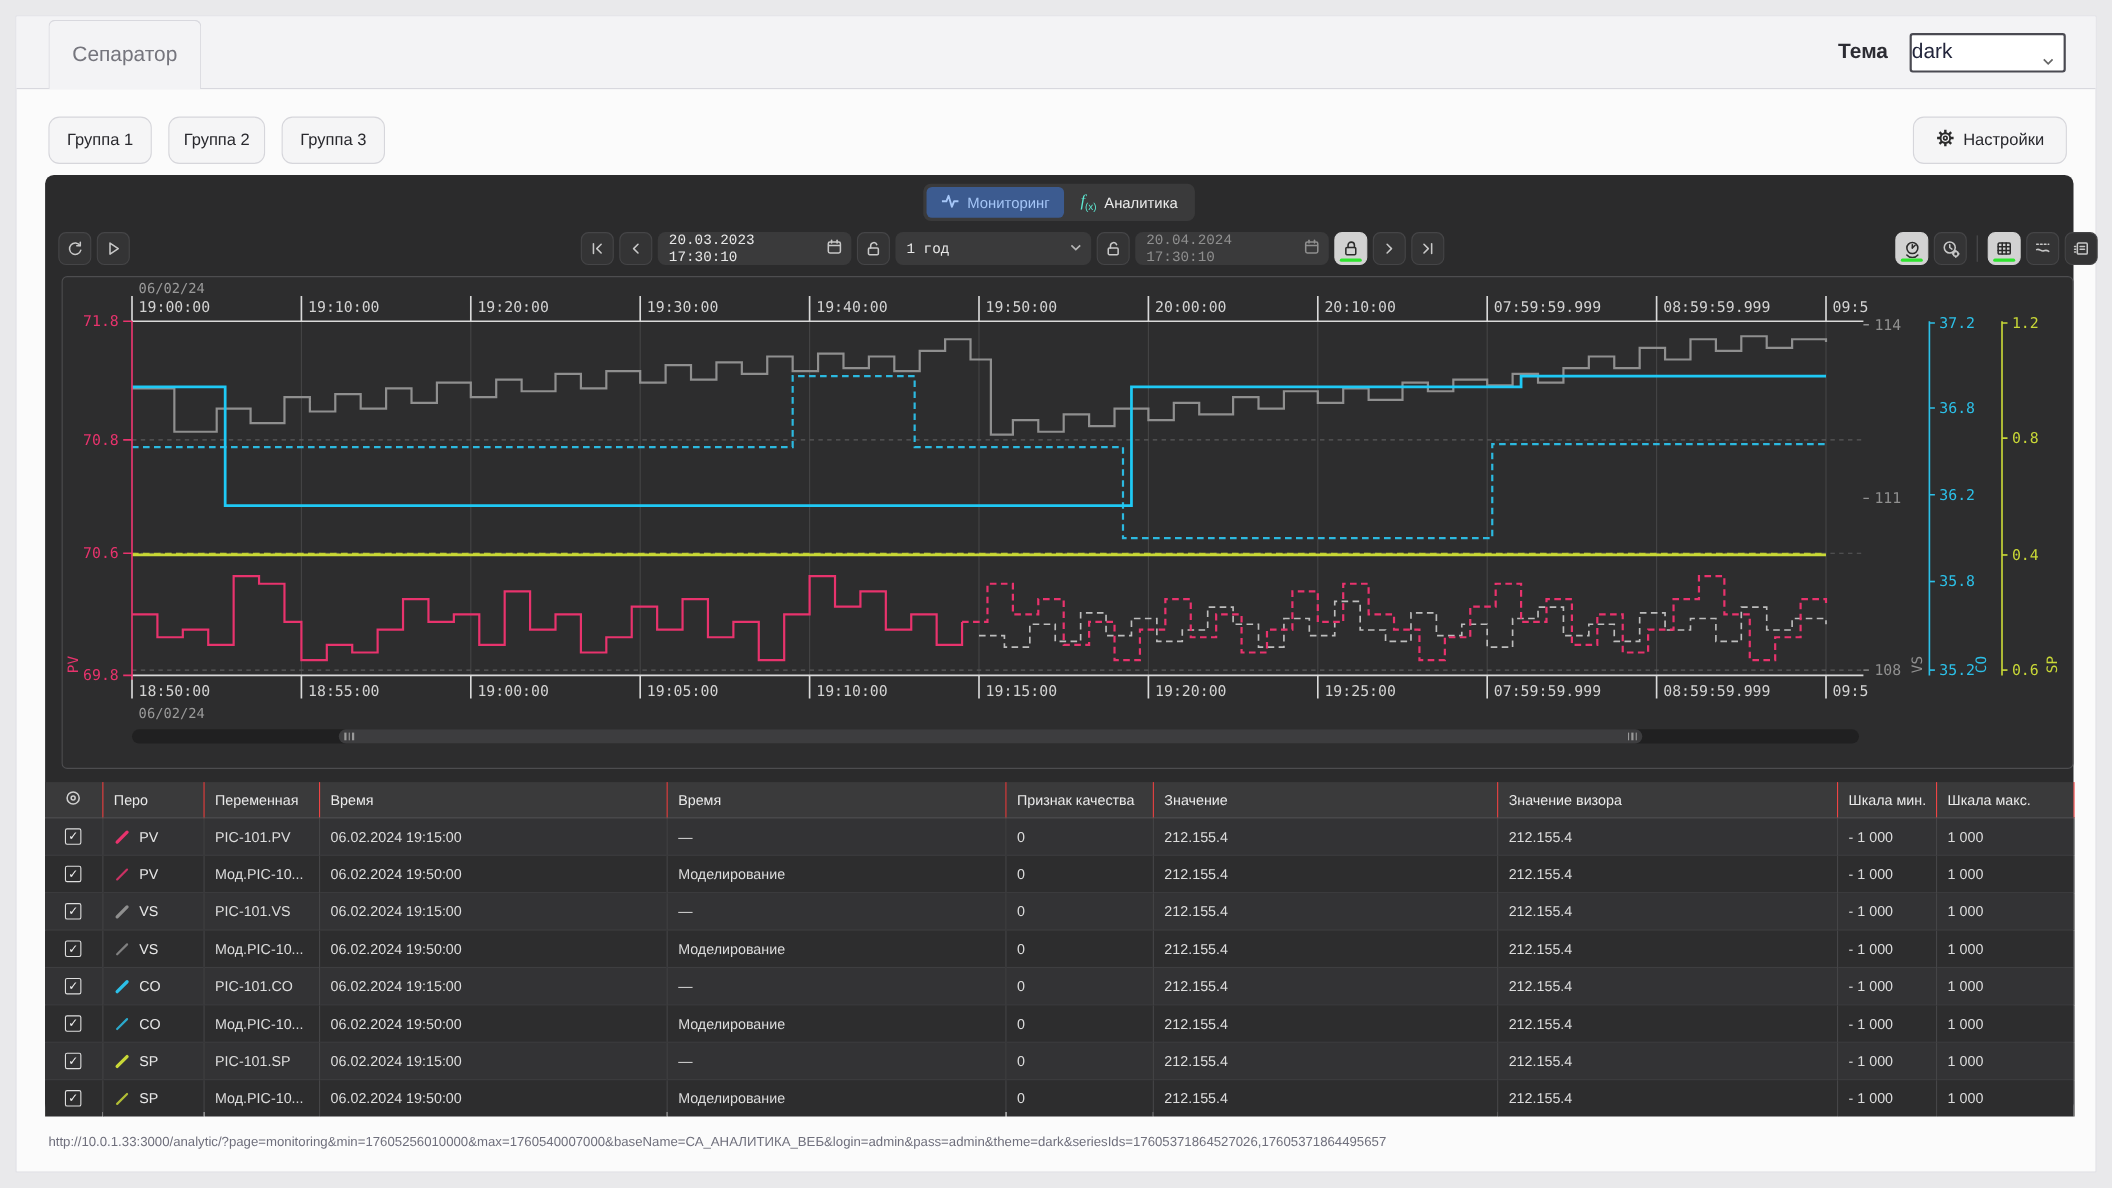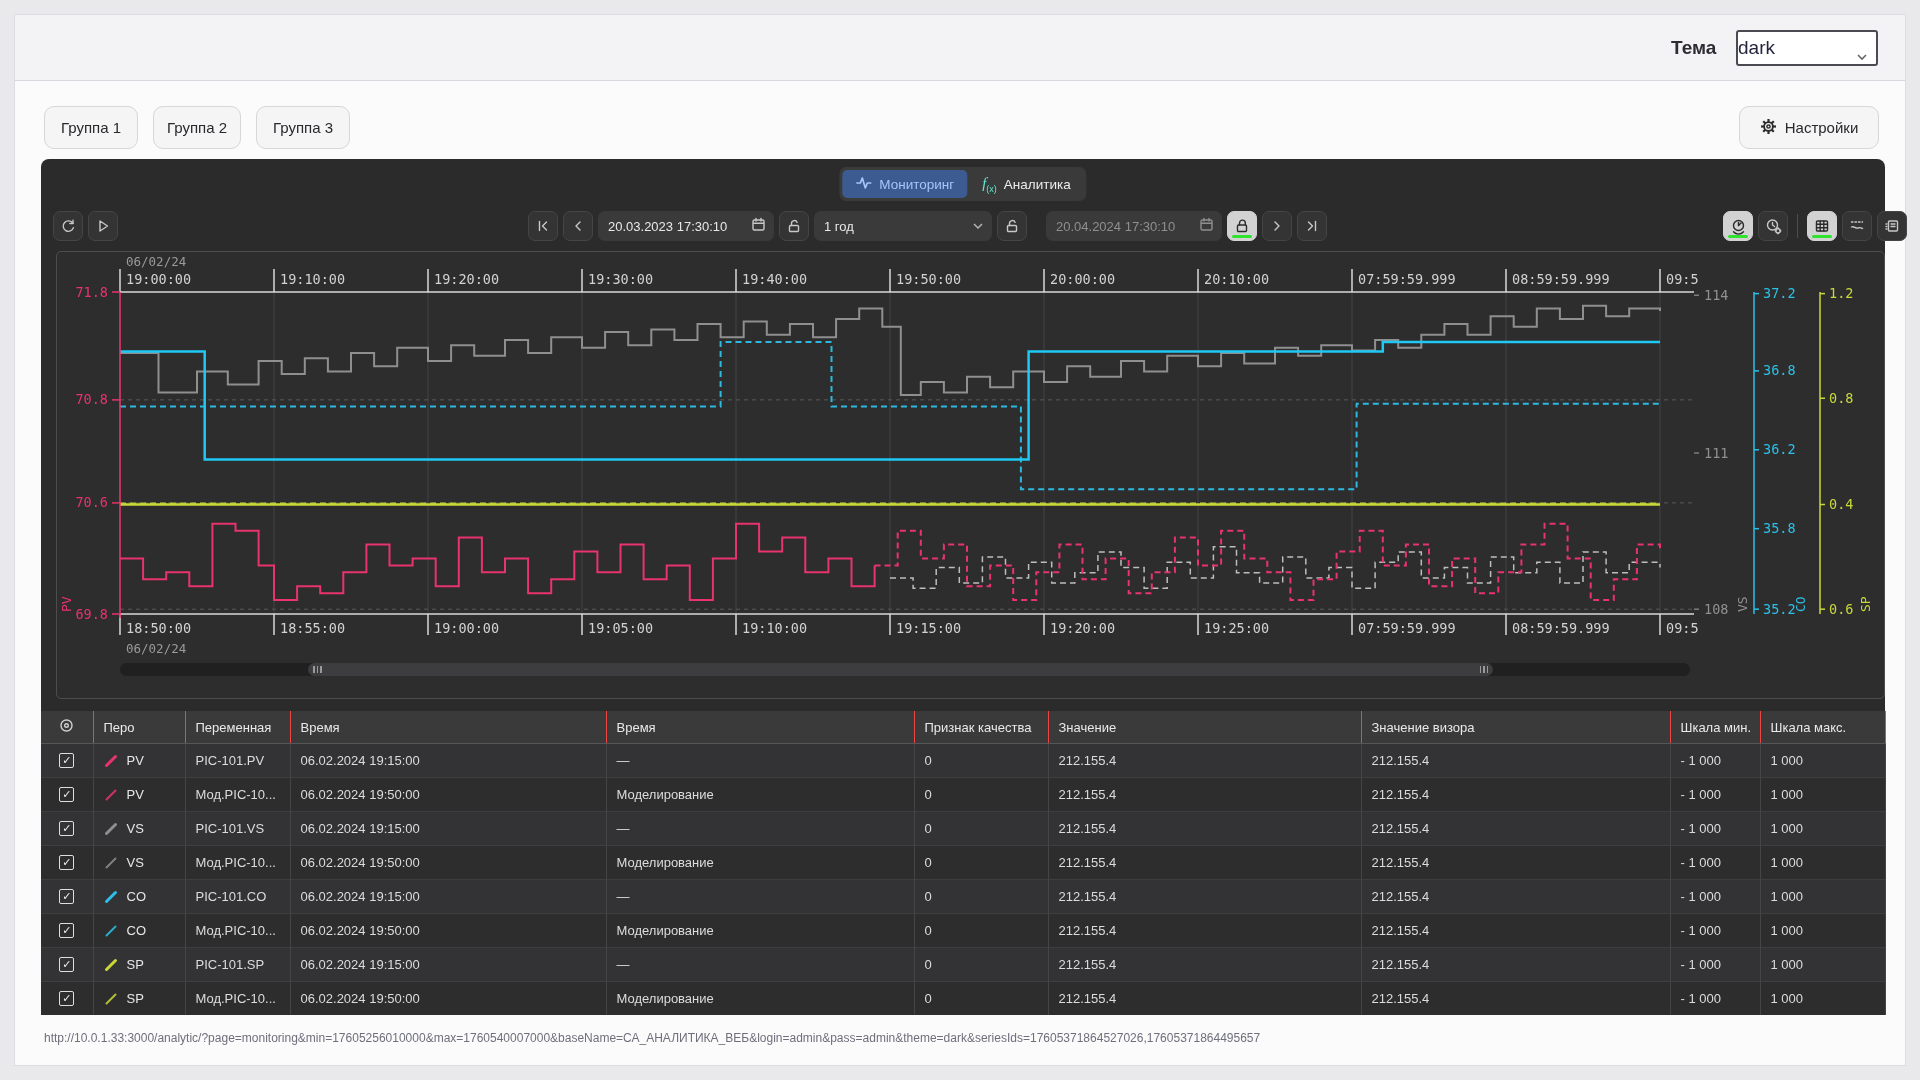--- a/index.html
+++ b/index.html
@@ -23,28 +23,28 @@
 
   .mode-toggle{position:absolute;left:50%;transform:translateX(-50%);top:8px;display:inline-flex;background:#3a3a3b;border-radius:7px;padding:3px;gap:2px;}
   .mode-btn{height:28px;display:flex;align-items:center;gap:7px;padding:0 13px;border-radius:5px;font-size:13.5px;cursor:pointer;}
   .mode-btn.active{background:#3c5b90;color:#a5c6f7;}
   .mode-btn.inactive{background:transparent;color:#ececec;}
   .fx{font-size:13px;color:#5eead4;}
   .fx i{font-family:"Liberation Serif",serif;font-size:15px;}
   .fx sub{font-size:9px;}
 
   .tb-left{position:absolute;left:12px;top:52px;display:flex;gap:5px;}
-  .tb-center{position:absolute;left:487px;top:52px;display:flex;gap:5px;align-items:center;}
+  .tb-center{position:absolute;left:487px;top:52px;display:flex;gap:5px;align-items:center;font-family:Liberation Mono, monospace;}
   .tb-right{position:absolute;left:1682px;top:52px;display:flex;gap:5px;align-items:center;}
   .icon-btn{width:30px;height:30px;background:#343435;border:1px solid #454547;border-radius:7px;display:flex;align-items:center;justify-content:center;position:relative;box-sizing:border-box;cursor:pointer;flex:none;}
   .icon-btn.active{background:#d2d2d2;border-color:#d2d2d2;}
   .icon-btn.active::after{content:"";position:absolute;left:4px;right:4px;bottom:2px;height:3px;background:#2fe32f;border-radius:2px;}
   .tb-divider{width:1px;height:24px;background:#4d4d4f;margin:0 4px;}
   .date-field{height:30px;width:176px;background:#3a3a3b;border-radius:7px;display:flex;align-items:center;justify-content:space-between;padding:0 8px 0 10px;font-size:13px;color:#e8e8e8;box-sizing:border-box;cursor:pointer;flex:none;}
-  .date-field.disabled{color:#8f8f8f;margin-left:14px;}
+  .date-field.disabled{color:#8f8f8f;}
   .range-select{height:30px;width:178px;background:#3a3a3b;border-radius:7px;display:flex;align-items:center;justify-content:space-between;padding:0 8px 0 10px;font-size:13px;color:#e8e8e8;box-sizing:border-box;cursor:pointer;flex:none;}
 
   .chart-box{position:absolute;left:15px;top:92px;width:1829px;height:448px;border:1px solid #4d4d4f;border-radius:5px;box-sizing:border-box;background:#2d2d2e;}
   .chart-box svg{position:absolute;left:0;top:0;}
 
   .scrollbar{position:absolute;left:63px;top:411px;width:1570px;height:13px;background:#202021;border-radius:7px;}
   .scroll-thumb{position:absolute;left:188px;width:1185px;top:0;height:13px;background:#3d3d3f;border-radius:7px;cursor:pointer;}
   .grip{position:absolute;top:3px;display:flex;gap:2px;}
   .grip i{display:block;width:1.5px;height:7px;background:#9a9a9a;}
   .grip.gl{left:5px;} .grip.gr{right:5px;}
@@ -63,20 +63,23 @@
   svg .st{stroke:#c8c8c8;fill:none;stroke-width:1.4;stroke-linecap:round;stroke-linejoin:round;}
   .icon-btn.active svg .st{stroke:#2b2b2b;}
 </style>
 </head>
 <body>
 
 <div class="page">
   <div class="card">
 
     <div class="tabstrip">
+      <div class="tab inactive">
+        <span>Сепаратор</span>
+      </div>
       <div class="theme-label">Тема</div>
       <div class="theme-select">
         <span>dark</span>
         <span class="chev">
           <svg width="12" height="10">
               <polyline points="2,3 6,7 10,3" stroke="#666" stroke-width="1.6" fill="none"></polyline>
             </svg>
         </span>
       </div>
     </div>

